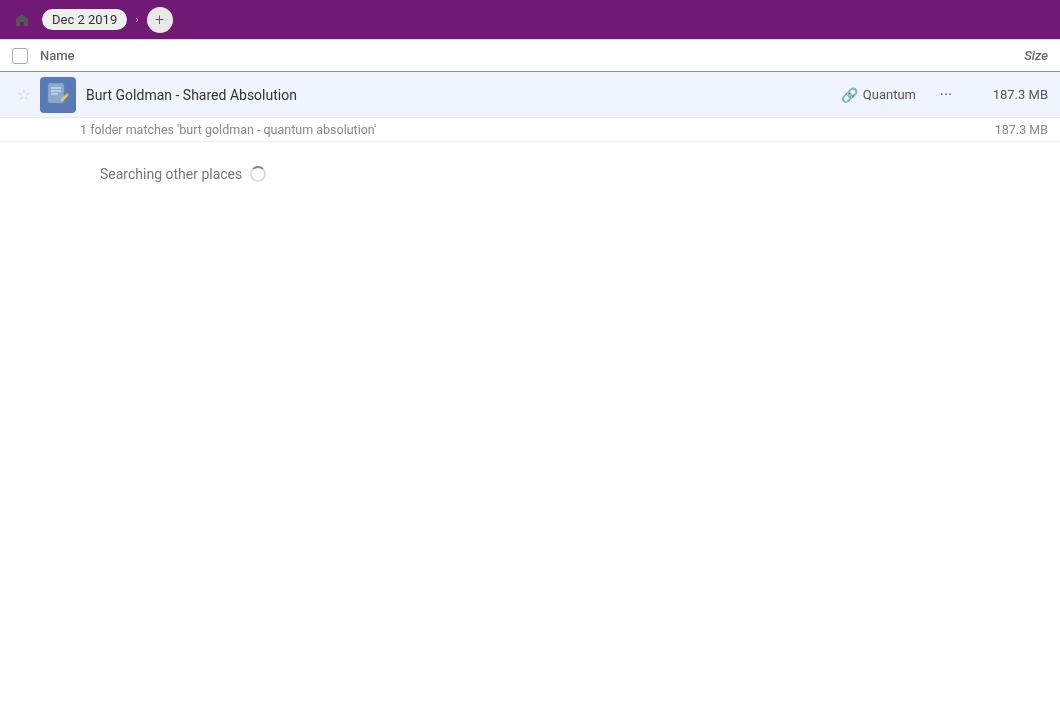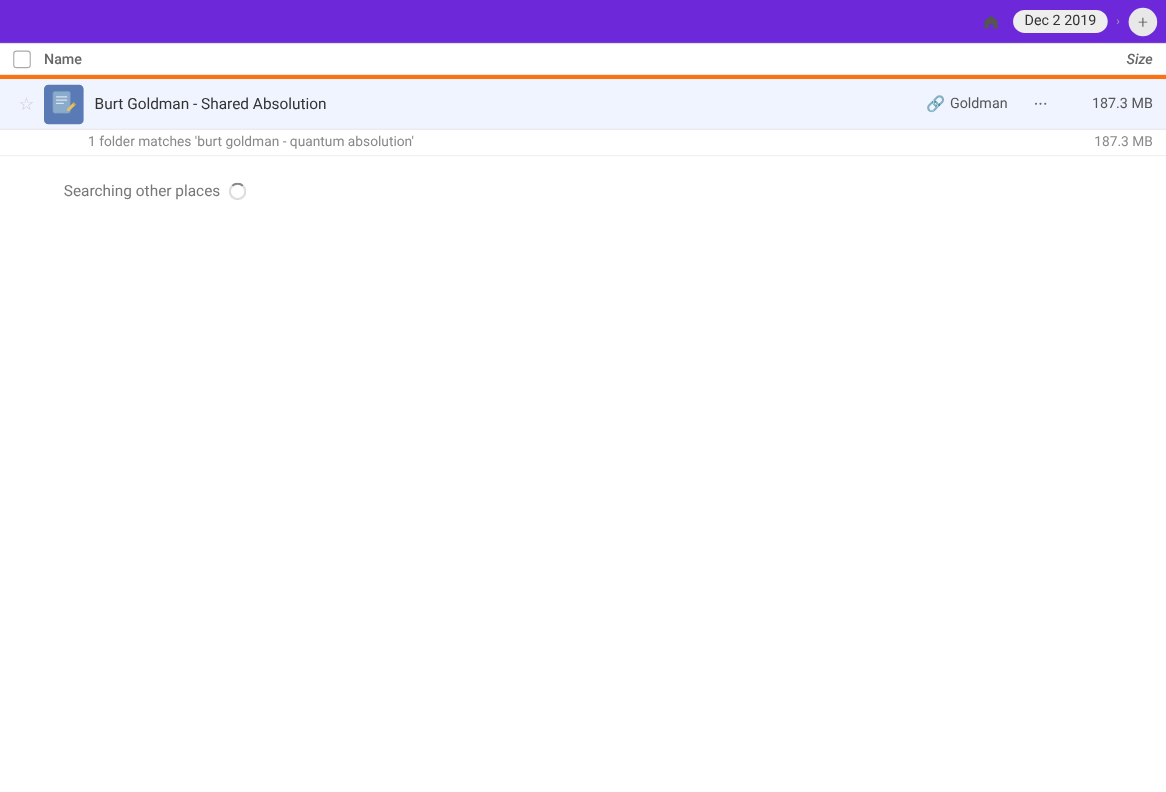--- a/index.html
+++ b/index.html
@@ -18,23 +18,22 @@
       color: #333;
     }
 
     
     .top-bar {
       display: flex;
       align-items: center;
       height: 40px;
       padding: 0 8px;
       border-bottom: 1px solid #e0e0e0;
-      background: #6d28d9;
+      background: #701a75;
       gap: 6px;
-      justify-content: flex-end;
     }
 
     .home-btn {
       width: 28px;
       height: 28px;
       display: flex;
       align-items: center;
       justify-content: center;
       border-radius: 4px;
       cursor: pointer;
@@ -72,21 +71,21 @@
       color: #555;
       font-weight: 300;
     }
 
     
     .column-header {
       display: flex;
       align-items: center;
       height: 32px;
       padding: 0 12px;
-      border-bottom: 4px solid #f97316;
+      border-bottom: 1px solid #f97316;
     }
 
     .col-checkbox {
       width: 28px;
       display: flex;
       align-items: center;
     }
 
     .col-name {
       flex: 1;
@@ -194,21 +193,21 @@
 
     .match-size {
       width: 80px;
       text-align: right;
       font-size: 12.5px;
       color: #888;
     }
 
     
     .searching-section {
-      padding: 24px 58px;
+      padding: 24px 100px;
       display: flex;
       align-items: center;
       gap: 8px;
     }
 
     .searching-text {
       font-size: 14px;
       color: #777;
     }
 
@@ -269,21 +268,21 @@
       <line x1="4" y1="6" x2="14" y2="6" stroke="#fff" stroke-width="1.2" stroke-opacity="0.7"></line>
       <line x1="4" y1="9" x2="14" y2="9" stroke="#fff" stroke-width="1.2" stroke-opacity="0.7"></line>
       <line x1="4" y1="12" x2="11" y2="12" stroke="#fff" stroke-width="1.2" stroke-opacity="0.7"></line>
       <path d="M14 17 L20 11 L22 13 L16 19 L14 19 Z" fill="#e8c060"></path>
       <path d="M20 11 L22 13 L21 14 L19 12 Z" fill="#c8a040"></path>
     </svg>
   </div>
   <div class="file-name">Burt Goldman - Shared Absolution</div>
   <div class="shared-badge">
     <span style="font-size:14px;">🔗</span>
-    <span>Goldman</span>
+    <span>Quantum</span>
   </div>
   <div class="more-btn">···</div>
   <div class="file-size">187.3 MB</div>
 </div>
 
 <div class="match-row">
   <div class="match-text">1 folder matches 'burt goldman - quantum absolution'</div>
   <div class="match-size">187.3 MB</div>
 </div>
 

